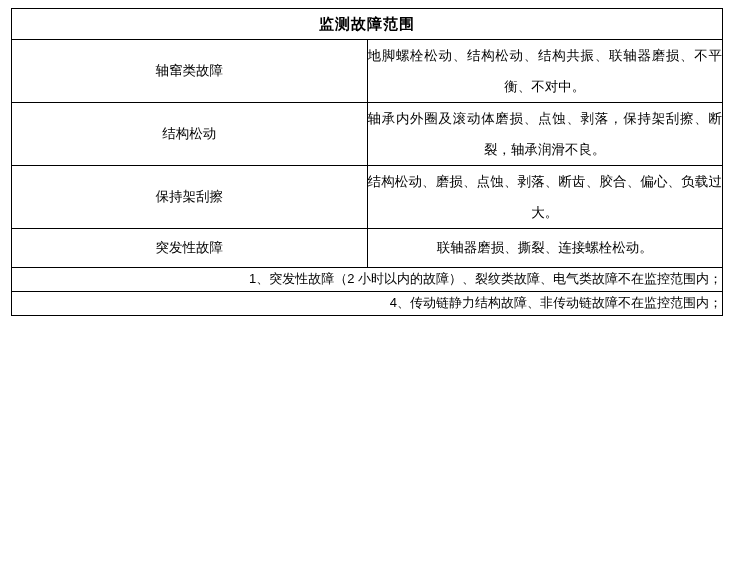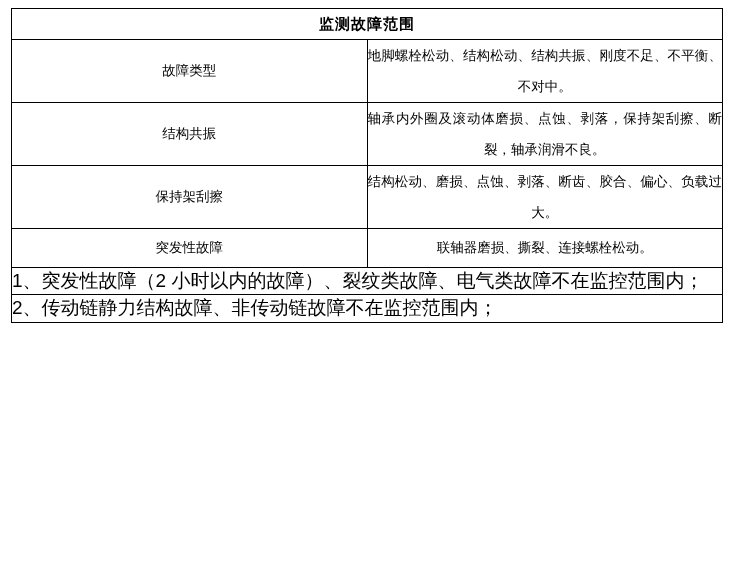--- a/index.html
+++ b/index.html
@@ -55,58 +55,59 @@
     padding: 12px 16px;
     line-height: 2.3;
   }
   .desc-cell.single {
     text-align: center;
     text-align-last: center;
     padding: 8px 10px;
     line-height: 1.6;
   }
   .note-cell {
-    font-size: 19px;
+    font-size: 13px;
     padding: 10px 10px 10px 12px;
     height: 23px;
     line-height: 1.4;
+    text-align: right;
   }
   .col-type { width: 355px; }
   .col-desc { width: 355px; }
 </style>
 </head>
 <body>
 
 <div class="page">
   <table class="fault-table">
     <colgroup>
       <col class="col-type">
       <col class="col-desc">
     </colgroup>
     <tbody>
       <tr>
         <td class="title-cell" colspan="2">监测故障范围</td>
       </tr>
       <tr>
-        <td class="type-cell">故障类型</td>
-        <td class="desc-cell">地脚螺栓松动、结构松动、结构共振、刚度不足、不平衡、不对中。</td>
+        <td class="type-cell">轴窜类故障</td>
+        <td class="desc-cell">地脚螺栓松动、结构松动、结构共振、联轴器磨损、不平衡、不对中。</td>
       </tr>
       <tr>
-        <td class="type-cell">结构共振</td>
+        <td class="type-cell">结构松动</td>
         <td class="desc-cell">轴承内外圈及滚动体磨损、点蚀、剥落，保持架刮擦、断裂，轴承润滑不良。</td>
       </tr>
       <tr>
         <td class="type-cell">保持架刮擦</td>
         <td class="desc-cell">结构松动、磨损、点蚀、剥落、断齿、胶合、偏心、负载过大。</td>
       </tr>
       <tr>
         <td class="type-cell">突发性故障</td>
         <td class="desc-cell single">联轴器磨损、撕裂、连接螺栓松动。</td>
       </tr>
       <tr>
         <td class="note-cell" colspan="2">1、突发性故障（2 小时以内的故障）、裂纹类故障、电气类故障不在监控范围内；</td>
       </tr>
       <tr>
-        <td class="note-cell" colspan="2">2、传动链静力结构故障、非传动链故障不在监控范围内；</td>
+        <td class="note-cell" colspan="2">4、传动链静力结构故障、非传动链故障不在监控范围内；</td>
       </tr>
     </tbody>
   </table>
 </div>
 
 </body></html>

